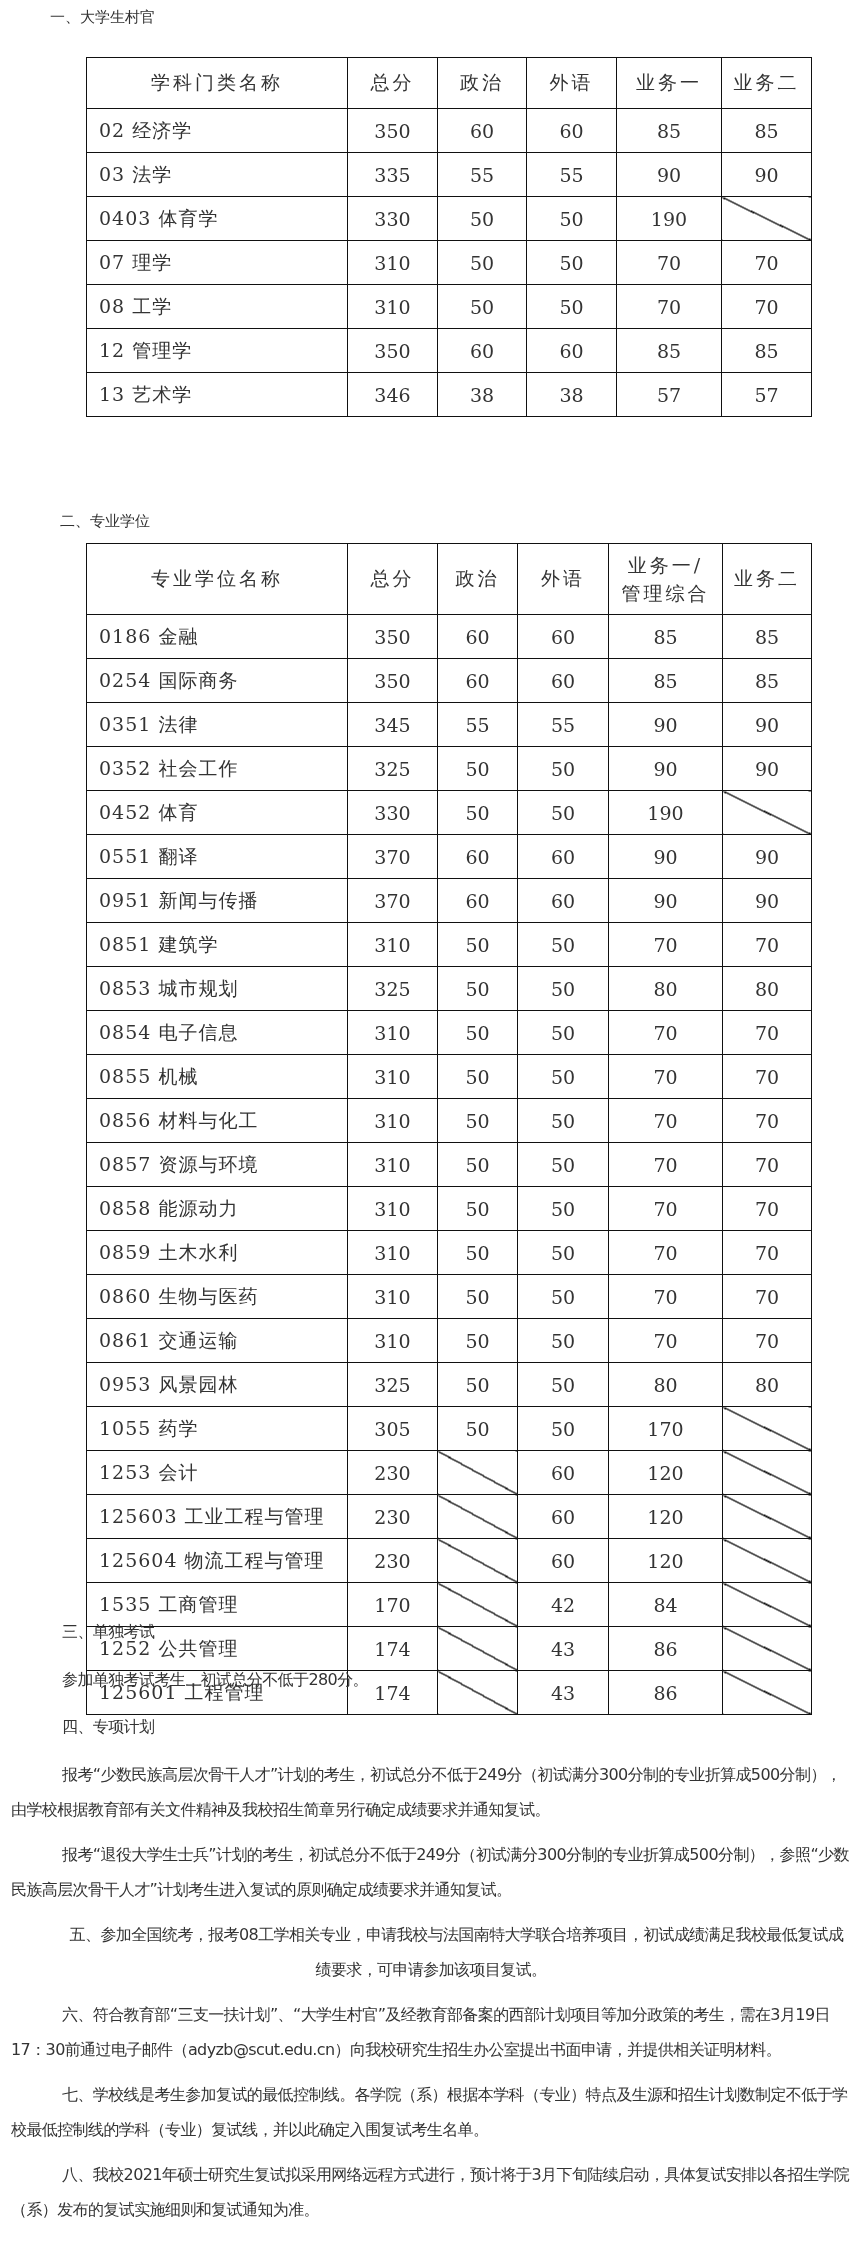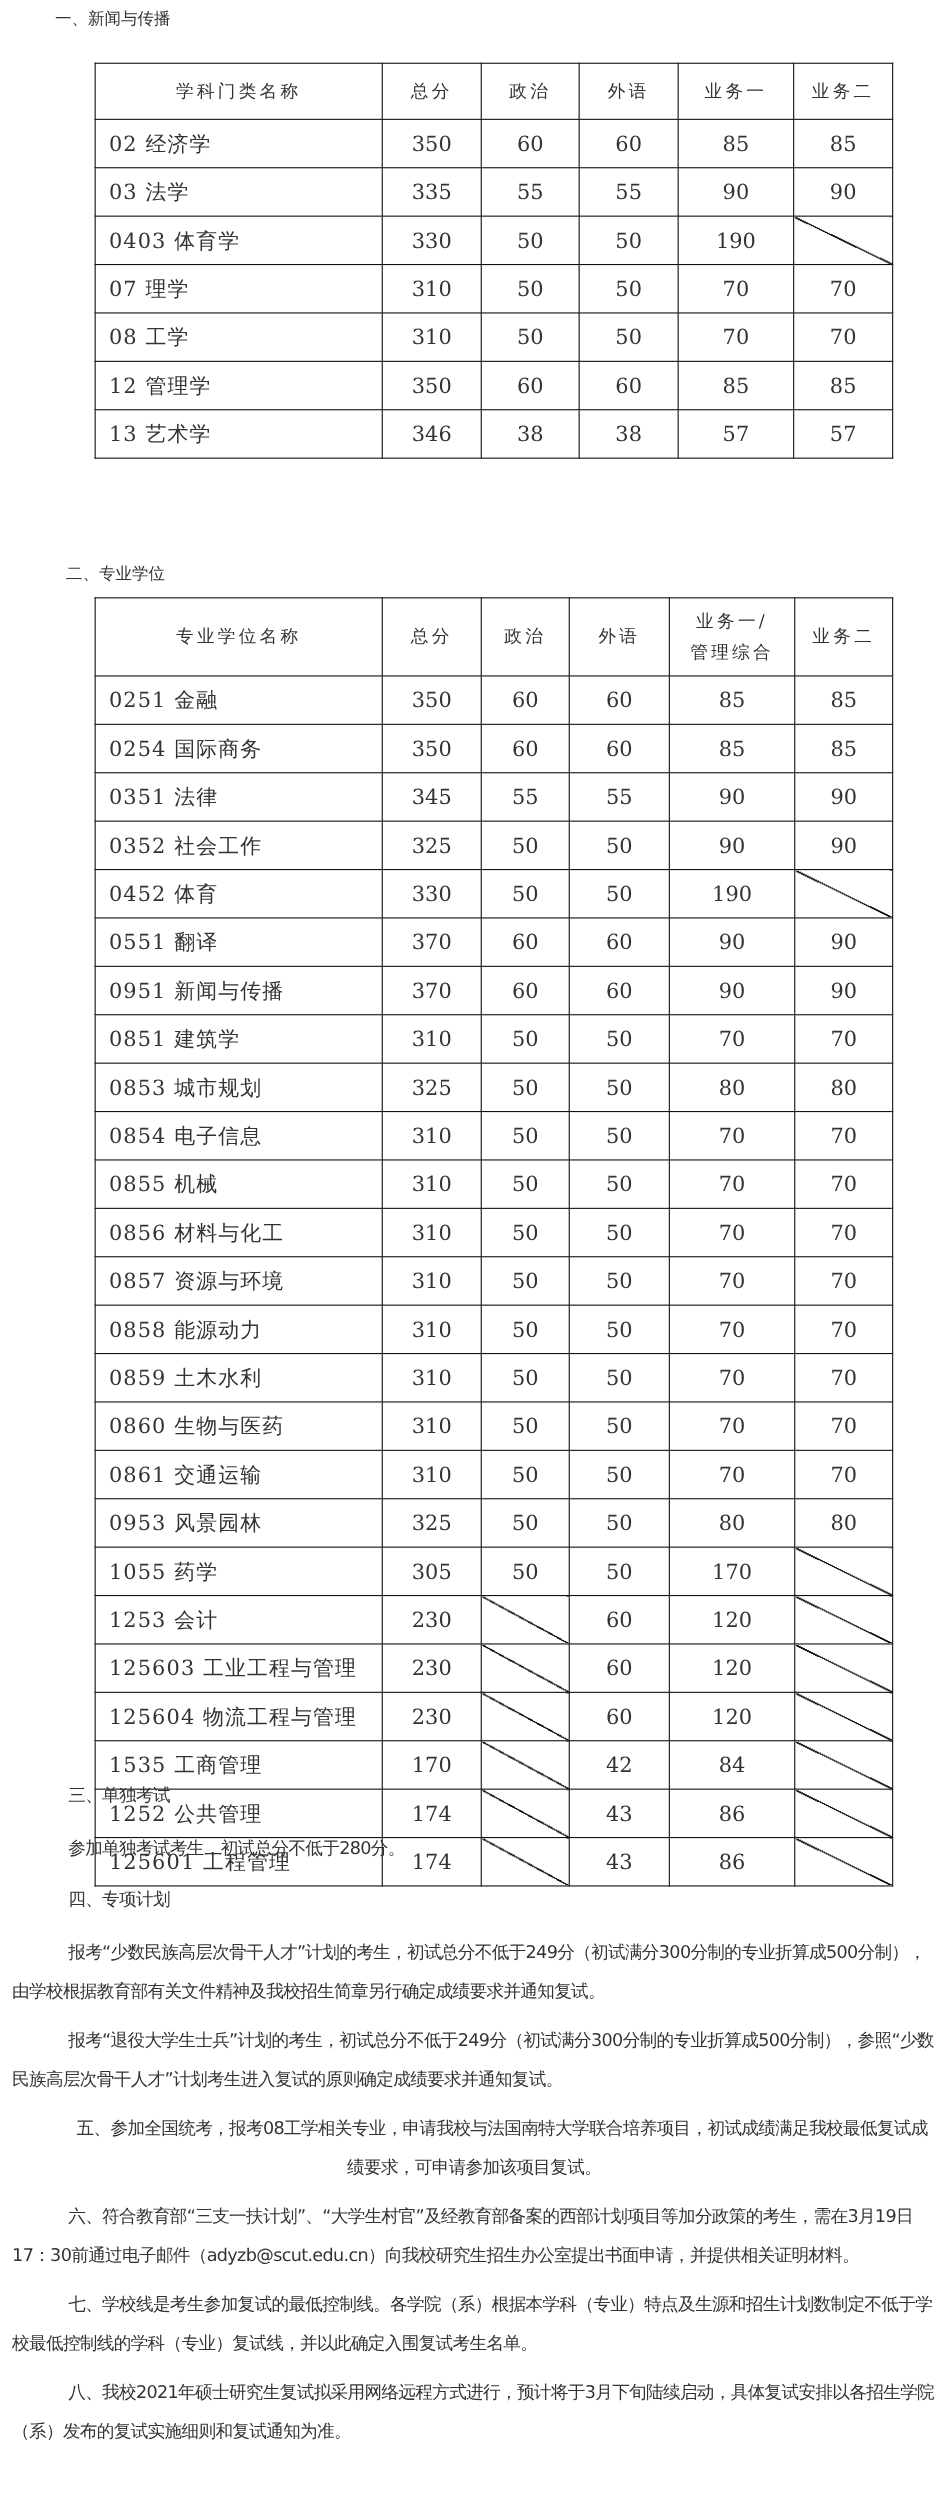--- a/index.html
+++ b/index.html
@@ -15,37 +15,37 @@
   table.score {
     position: absolute; border-collapse: collapse; table-layout: fixed;
     font-family: "DejaVu Serif", "Liberation Serif", serif;
     color: #333;
   }
   table.score td, table.score th {
     border: 1.5px solid #111; padding: 0; font-weight: normal;
     text-align: center; vertical-align: middle; position: relative;
     font-size: 19px;
   }
-  table.score th { font-size: 16px; letter-spacing: 3px; }
+  table.score th { font-size: 19px; letter-spacing: 3px; }
   table.score td.name { text-align: left; padding-left: 12px; letter-spacing: 1px; }
   table.score tr.row { height: 44px; }
   td.slash {
     background-image: linear-gradient(to top right, transparent calc(50% - 0.7px), #111 calc(50% - 0.7px), #111 calc(50% + 0.7px), transparent calc(50% + 0.7px));
   }
   .para {
     position: absolute; left: 11px; width: 840px; font-size: 16px;
     line-height: 35px; color: #333; text-indent: 51px;
     font-family: "DejaVu Sans", sans-serif; letter-spacing: -0.6px;
   }
   .para.single { text-indent: 0; left: 62px; }
 </style>
 </head>
 <body>
 
-<div class="sec-title" style="left:50px; top:8px;">一、新闻与传播</div>
+<div class="sec-title" style="left:50px; top:8px;">一、大学生村官</div>
 
 <table class="score" id="t1" style="left:86px; top:57px; width:725px;">
   <colgroup>
     <col style="width:261px">
       <col style="width:90px">
       <col style="width:89px">
       <col style="width:90px">
       <col style="width:105px">
       <col style="width:90px">
   </colgroup>
@@ -138,21 +138,21 @@
       <th>外语</th>
       <th style="line-height:28px;">
         <div>业务一/</div>
         <div>管理综合</div>
       </th>
       <th>业务二</th>
     </tr>
   </thead>
   <tbody id="t2-body">
       <tr class="row">
-        <td class="name">0251 金融</td>
+        <td class="name">0186 金融</td>
         <td>350</td>
         <td>60</td>
         <td>60</td>
         <td>85</td>
         <td>85</td>
       </tr>
       <tr class="row">
         <td class="name">0254 国际商务</td>
         <td>350</td>
         <td>60</td>

